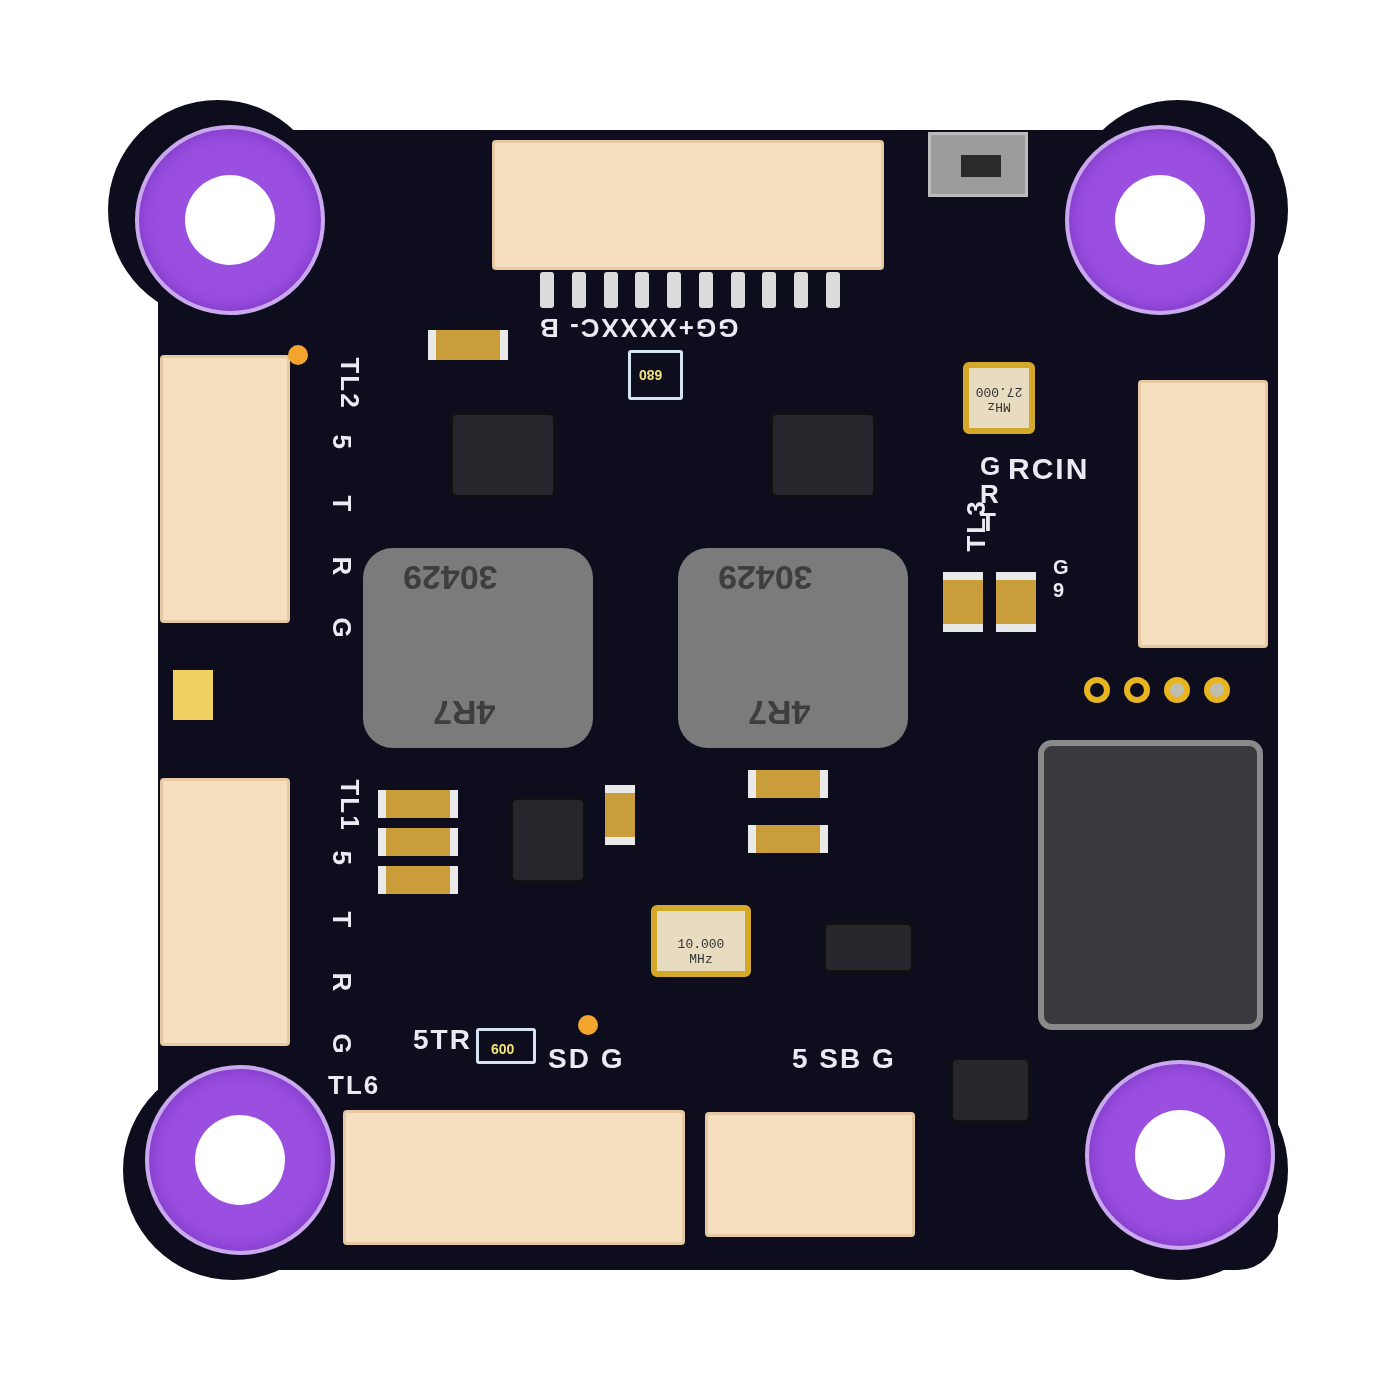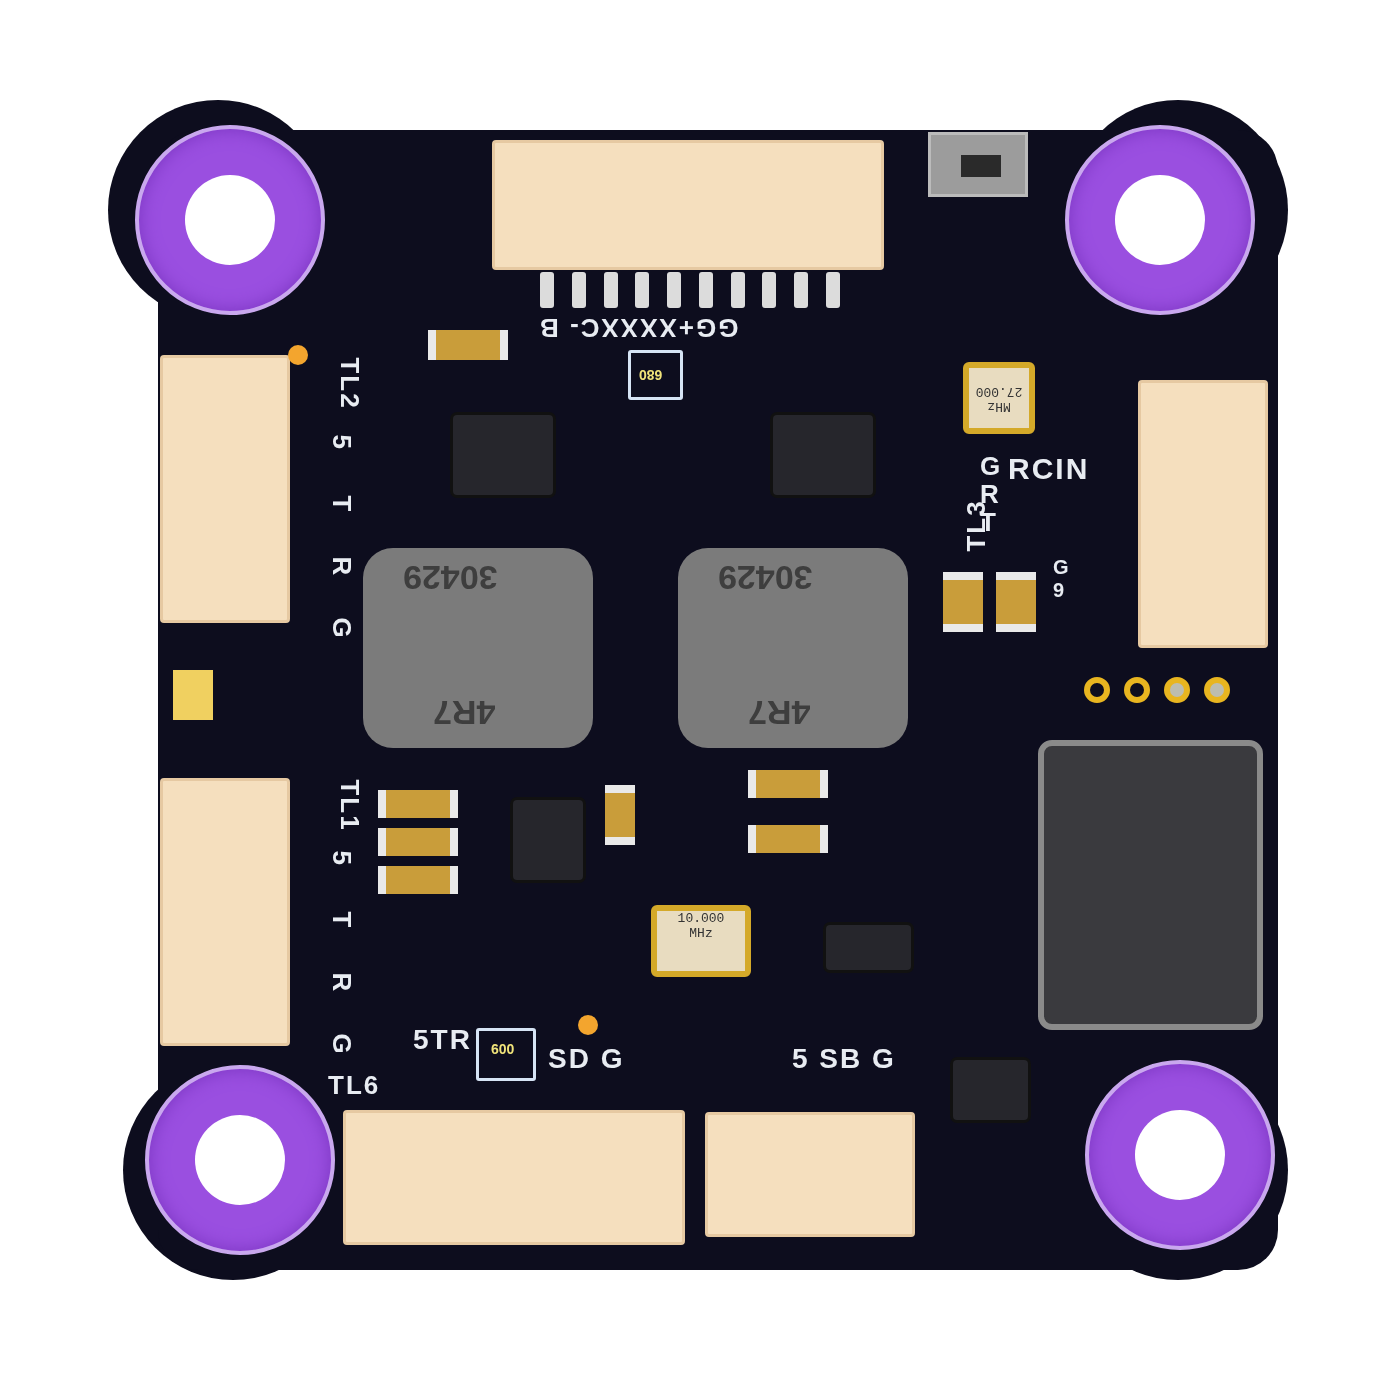--- a/index.html
+++ b/index.html
@@ -102,29 +102,29 @@
   <div class="ic" style="left:345px;top:315px;width:100px;height:80px;"></div>
   <div class="ic" style="left:665px;top:315px;width:100px;height:80px;"></div>
   <div class="ic" style="left:405px;top:700px;width:70px;height:80px;"></div>
   <div class="ic" style="left:718px;top:825px;width:85px;height:45px;"></div>
   <div class="ic" style="left:845px;top:960px;width:75px;height:60px;"></div>
 
   <div class="xtal" style="left:855px;top:262px;width:72px;height:72px;padding-top:14px;transform:rotate(180deg);">
     <div>MHz</div>
     <div>27.000</div>
   </div>
-  <div class="xtal" style="left:543px;top:805px;width:100px;height:72px;padding-top:0;">
+  <div class="xtal" style="left:543px;top:805px;width:100px;height:72px;padding-top:26px;">
     <div>10.000</div>
     <div>MHz</div>
   </div>
 
   <div class="outline" style="left:520px;top:250px;width:55px;height:50px;">
       <span style="position:absolute;left:8px;top:14px;color:#f0e37a;font-size:14px;font-weight:bold;transform:rotate(180deg);">680</span>
     </div>
-  <div class="outline" style="left:368px;top:928px;width:60px;height:53px;">
+  <div class="outline" style="left:368px;top:928px;width:60px;height:36px;">
       <span style="position:absolute;left:12px;top:10px;color:#f0e37a;font-size:14px;font-weight:bold;">600</span>
     </div>
 
   <div class="smd" style="left:320px;top:230px;width:80px;height:30px;"></div>
   <div class="smd" style="left:270px;top:690px;width:80px;height:28px;"></div>
   <div class="smd" style="left:270px;top:728px;width:80px;height:28px;"></div>
   <div class="smd" style="left:270px;top:766px;width:80px;height:28px;"></div>
   <div class="smd" style="left:640px;top:670px;width:80px;height:28px;"></div>
   <div class="smd" style="left:640px;top:725px;width:80px;height:28px;"></div>
   <div class="smd" style="left:835px;top:472px;width:40px;height:60px;border-left:0;border-right:0;border-top:8px solid #e9e9e9;border-bottom:8px solid #e9e9e9;"></div>

